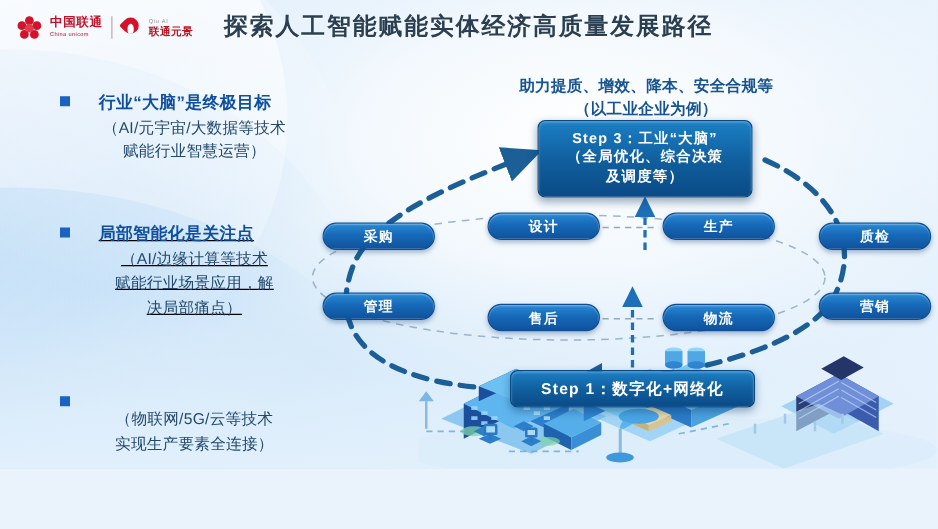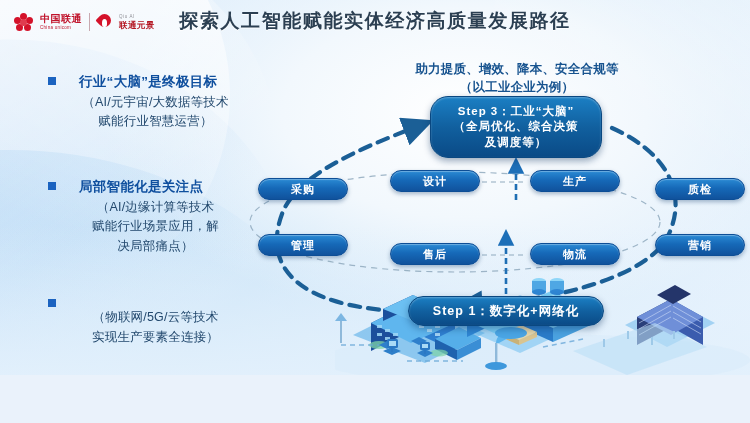--- a/index.html
+++ b/index.html
@@ -65,21 +65,21 @@
 
   
   .bullets { position:absolute; left:48px; top:72px; width:215px; z-index:5; }
   .bgroup { margin-bottom:22px; }
   .bhead { display:flex; align-items:flex-start; gap:23px; }
   .bsq { width:8px; height:8px; background:#1b63c0; margin-top:5px; flex:0 0 8px; }
   .bhead-txt { font-size:13.5px; font-weight:bold; color:#0f4f9e; line-height:1.45; letter-spacing:.3px; }
   .bsub { font-size:12.5px; color:#22486d; line-height:1.5; text-align:center;
           padding:0 2px; margin-top:1px; letter-spacing:.2px; }
   .g1 { margin-bottom:46px; }
-  .g2 { margin-bottom:38px; }
+  .g2 { margin-bottom:56px;text-decoration:underline; }
 
   
   .subhead { position:absolute; left:352px; top:60px; width:330px; text-align:center;
              font-size:12.5px; font-weight:bold; color:#17538f; line-height:1.45; z-index:5;
              letter-spacing:.2px; }
   .subhead .ln2 { font-weight:bold; }
 
   svg.layer { position:absolute; left:0; top:0; width:750px; height:423px; z-index:2; }
 
   .pill {
@@ -89,21 +89,21 @@
     border-radius:999px;
     color:#ffffff; font-weight:bold;
     display:flex; align-items:center; justify-content:center;
     box-shadow:0 2px 4px rgba(12,54,102,.35), inset 0 1px 1px rgba(255,255,255,.32);
     letter-spacing:1px;
   }
   .pill.small { font-size:11px; width:90px; height:22px; }
   .step {
     background:linear-gradient(180deg,#1b7fc4 0%, #11609f 50%, #0a4a86 100%);
     border:1px solid #0a4881;
-    border-radius:18px;
+    border-radius:6px;
     box-shadow:0 3px 7px rgba(8,45,90,.4), inset 0 1px 2px rgba(255,255,255,.3);
     flex-direction:column; text-align:center; padding:4px 8px; line-height:1.35;
   }
   #step3 { left:430px; top:96px; width:172px; height:62px; font-size:11.5px; }
   #step2 { left:432px; top:202px; width:168px; height:28px; font-size:12.5px; }
   #step1 { left:408px; top:296px; width:196px; height:30px; font-size:12.5px; }
 
   #box-caigou  { left:258px; top:178px; }
   #box-guanli  { left:258px; top:234px; }
   #box-sheji   { left:390px; top:170px; }

